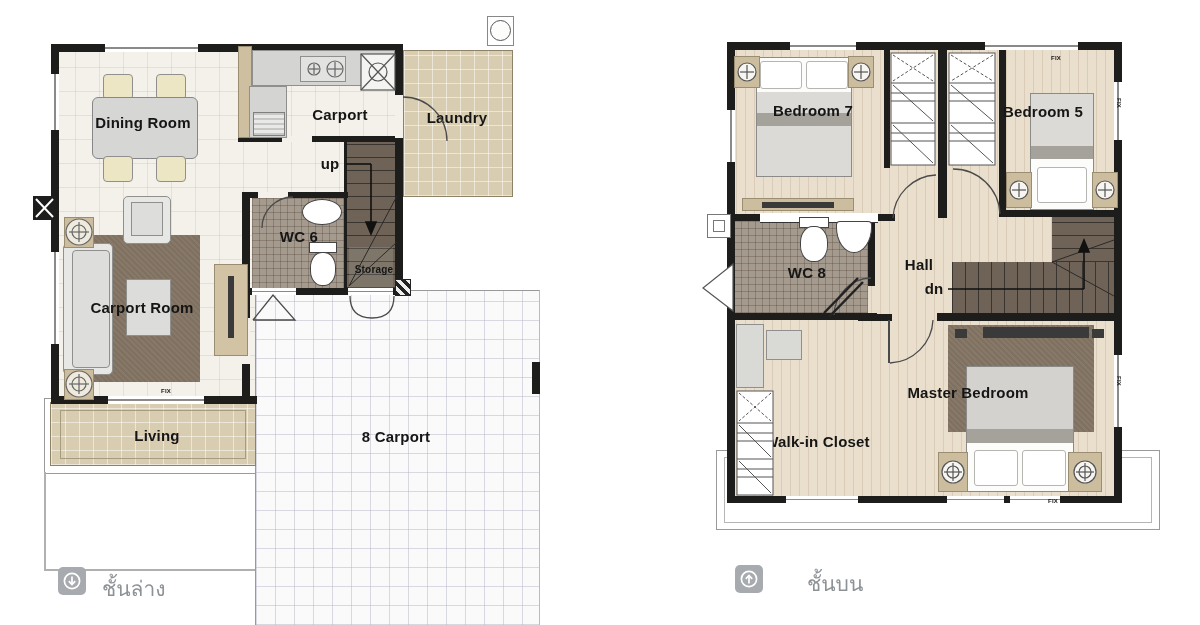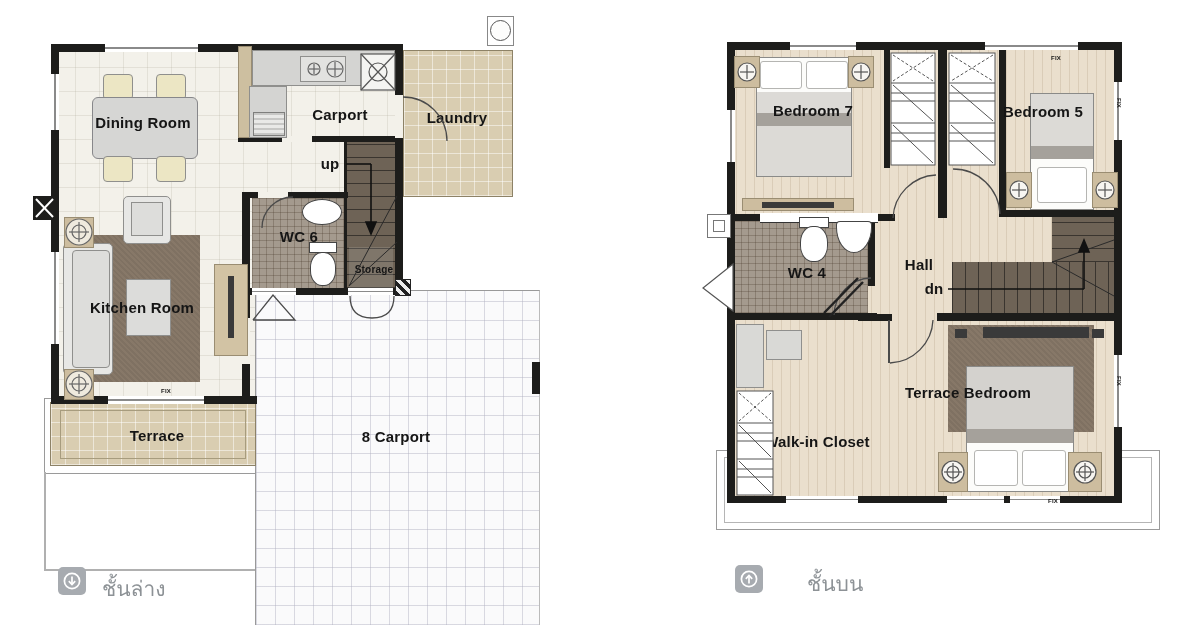--- a/index.html
+++ b/index.html
@@ -126,22 +126,22 @@
     <div class="abs" style="left:490px;top:20px;width:21px;height:21px;border:1.5px solid #555;border-radius:50%;box-sizing:border-box;background:#fdfdfc;"></div>
 
     <div class="abs" style="left:33px;top:196px;width:23px;height:24px;background:#1d1d1b;"></div>
 
     <div class="lbl" style="left:143px;top:122px;">Dining Room</div>
     <div class="lbl" style="left:340px;top:114px;">Carport</div>
     <div class="lbl" style="left:457px;top:117px;">Laundry</div>
     <div class="lbl" style="left:330px;top:163px;">up</div>
     <div class="lbl" style="left:299px;top:236px;">WC 6</div>
     <div class="lbl sm" style="left:374px;top:269px;">Storage</div>
-    <div class="lbl" style="left:142px;top:307px;">Kitchen Room</div>
-    <div class="lbl" style="left:157px;top:435px;">Terrace</div>
+    <div class="lbl" style="left:142px;top:307px;">Carport Room</div>
+    <div class="lbl" style="left:157px;top:435px;">Living</div>
     <div class="lbl" style="left:396px;top:436px;">8 Carport</div>
     <div class="lbl xs" style="left:166px;top:391px;">FIX</div>
   </div>
 
   <div>
 
     <div class="abs" style="left:716px;top:450px;width:442px;height:78px;border:1px solid #9a9a9a;"></div>
     <div class="abs" style="left:724px;top:457px;width:426px;height:64px;border:1px solid #b5b5b5;"></div>
 
     <div class="abs wood" style="left:727px;top:42px;width:395px;height:461px;"></div>
@@ -207,24 +207,24 @@
     <div class="abs" style="left:760px;top:213px;width:118px;height:10px;background:#fff;border-bottom:1.5px solid #333;box-sizing:border-box;"></div>
     <div class="abs" style="left:799px;top:217px;width:30px;height:11px;background:#fff;border:1.5px solid #444;box-sizing:border-box;"></div>
     <div class="abs" style="left:800px;top:226px;width:28px;height:36px;background:#fff;border:1.5px solid #444;border-radius:45%;box-sizing:border-box;"></div>
     <div class="abs" style="left:836px;top:221px;width:36px;height:32px;background:#fff;border:1.5px solid #444;border-radius:4px 4px 50% 50% / 4px 4px 80% 80%;box-sizing:border-box;"></div>
 
     <div class="abs" style="left:707px;top:214px;width:24px;height:24px;border:1.5px solid #777;background:#fff;box-sizing:border-box;"></div>
     <div class="abs" style="left:713px;top:220px;width:12px;height:12px;border:1.5px solid #777;box-sizing:border-box;"></div>
 
     <div class="lbl" style="left:813px;top:110px;">Bedroom 7</div>
     <div class="lbl" style="left:1043px;top:111px;">Bedroom 5</div>
-    <div class="lbl" style="left:807px;top:272px;">WC 4</div>
+    <div class="lbl" style="left:807px;top:272px;">WC 8</div>
     <div class="lbl" style="left:919px;top:264px;">Hall</div>
     <div class="lbl" style="left:934px;top:288px;">dn</div>
-    <div class="lbl" style="left:968px;top:392px;">Terrace Bedroom</div>
+    <div class="lbl" style="left:968px;top:392px;">Master Bedroom</div>
     <div class="lbl wrap" style="left:817px;top:442px;">Walk-in Closet</div>
     <div class="lbl xs" style="left:1056px;top:58px;">FIX</div>
     <div class="lbl xs" style="left:1053px;top:501px;">FIX</div>
     <div class="lbl xs" style="left:1119px;top:103px;transform:translate(-50%,-50%) rotate(90deg);">FIX</div>
     <div class="lbl xs" style="left:1119px;top:381px;transform:translate(-50%,-50%) rotate(90deg);">FIX</div>
   </div>
 
   <svg class="abs" style="left:0;top:0;pointer-events:none;" width="1200" height="625" viewBox="0 0 1200 625">
 
     <g stroke="#fff" stroke-width="2">

